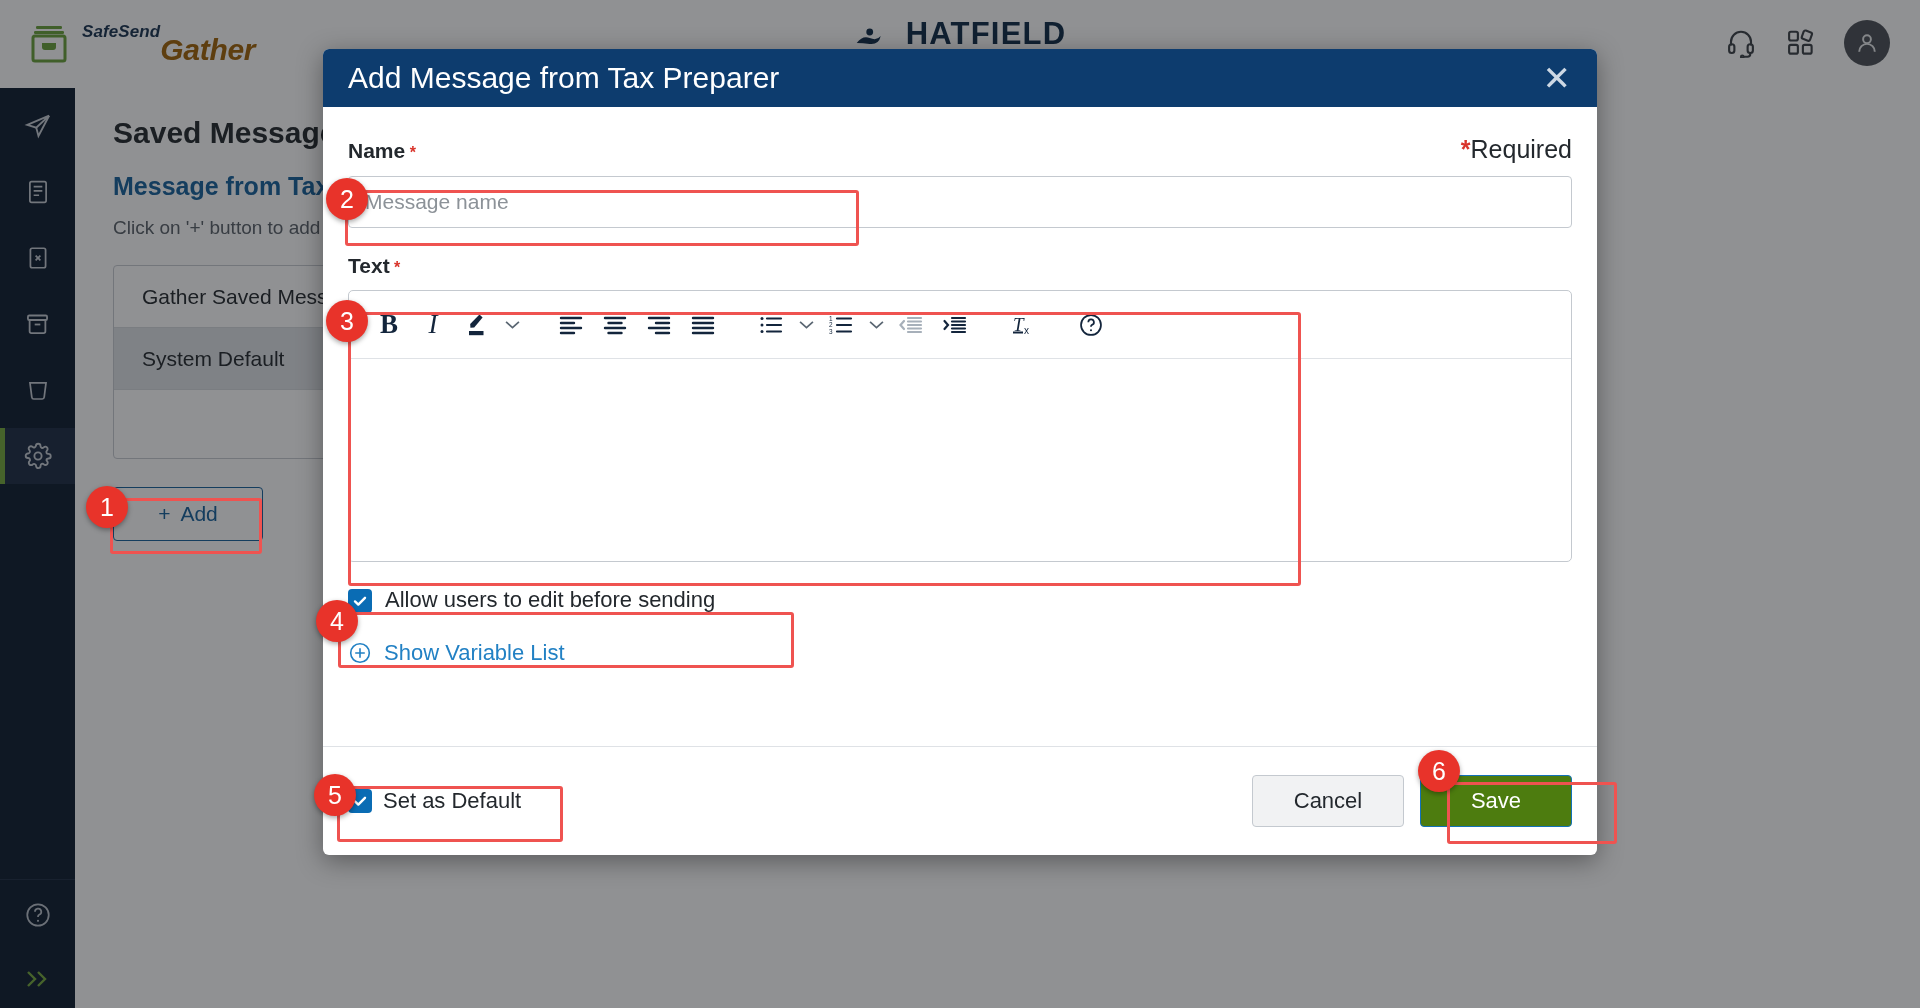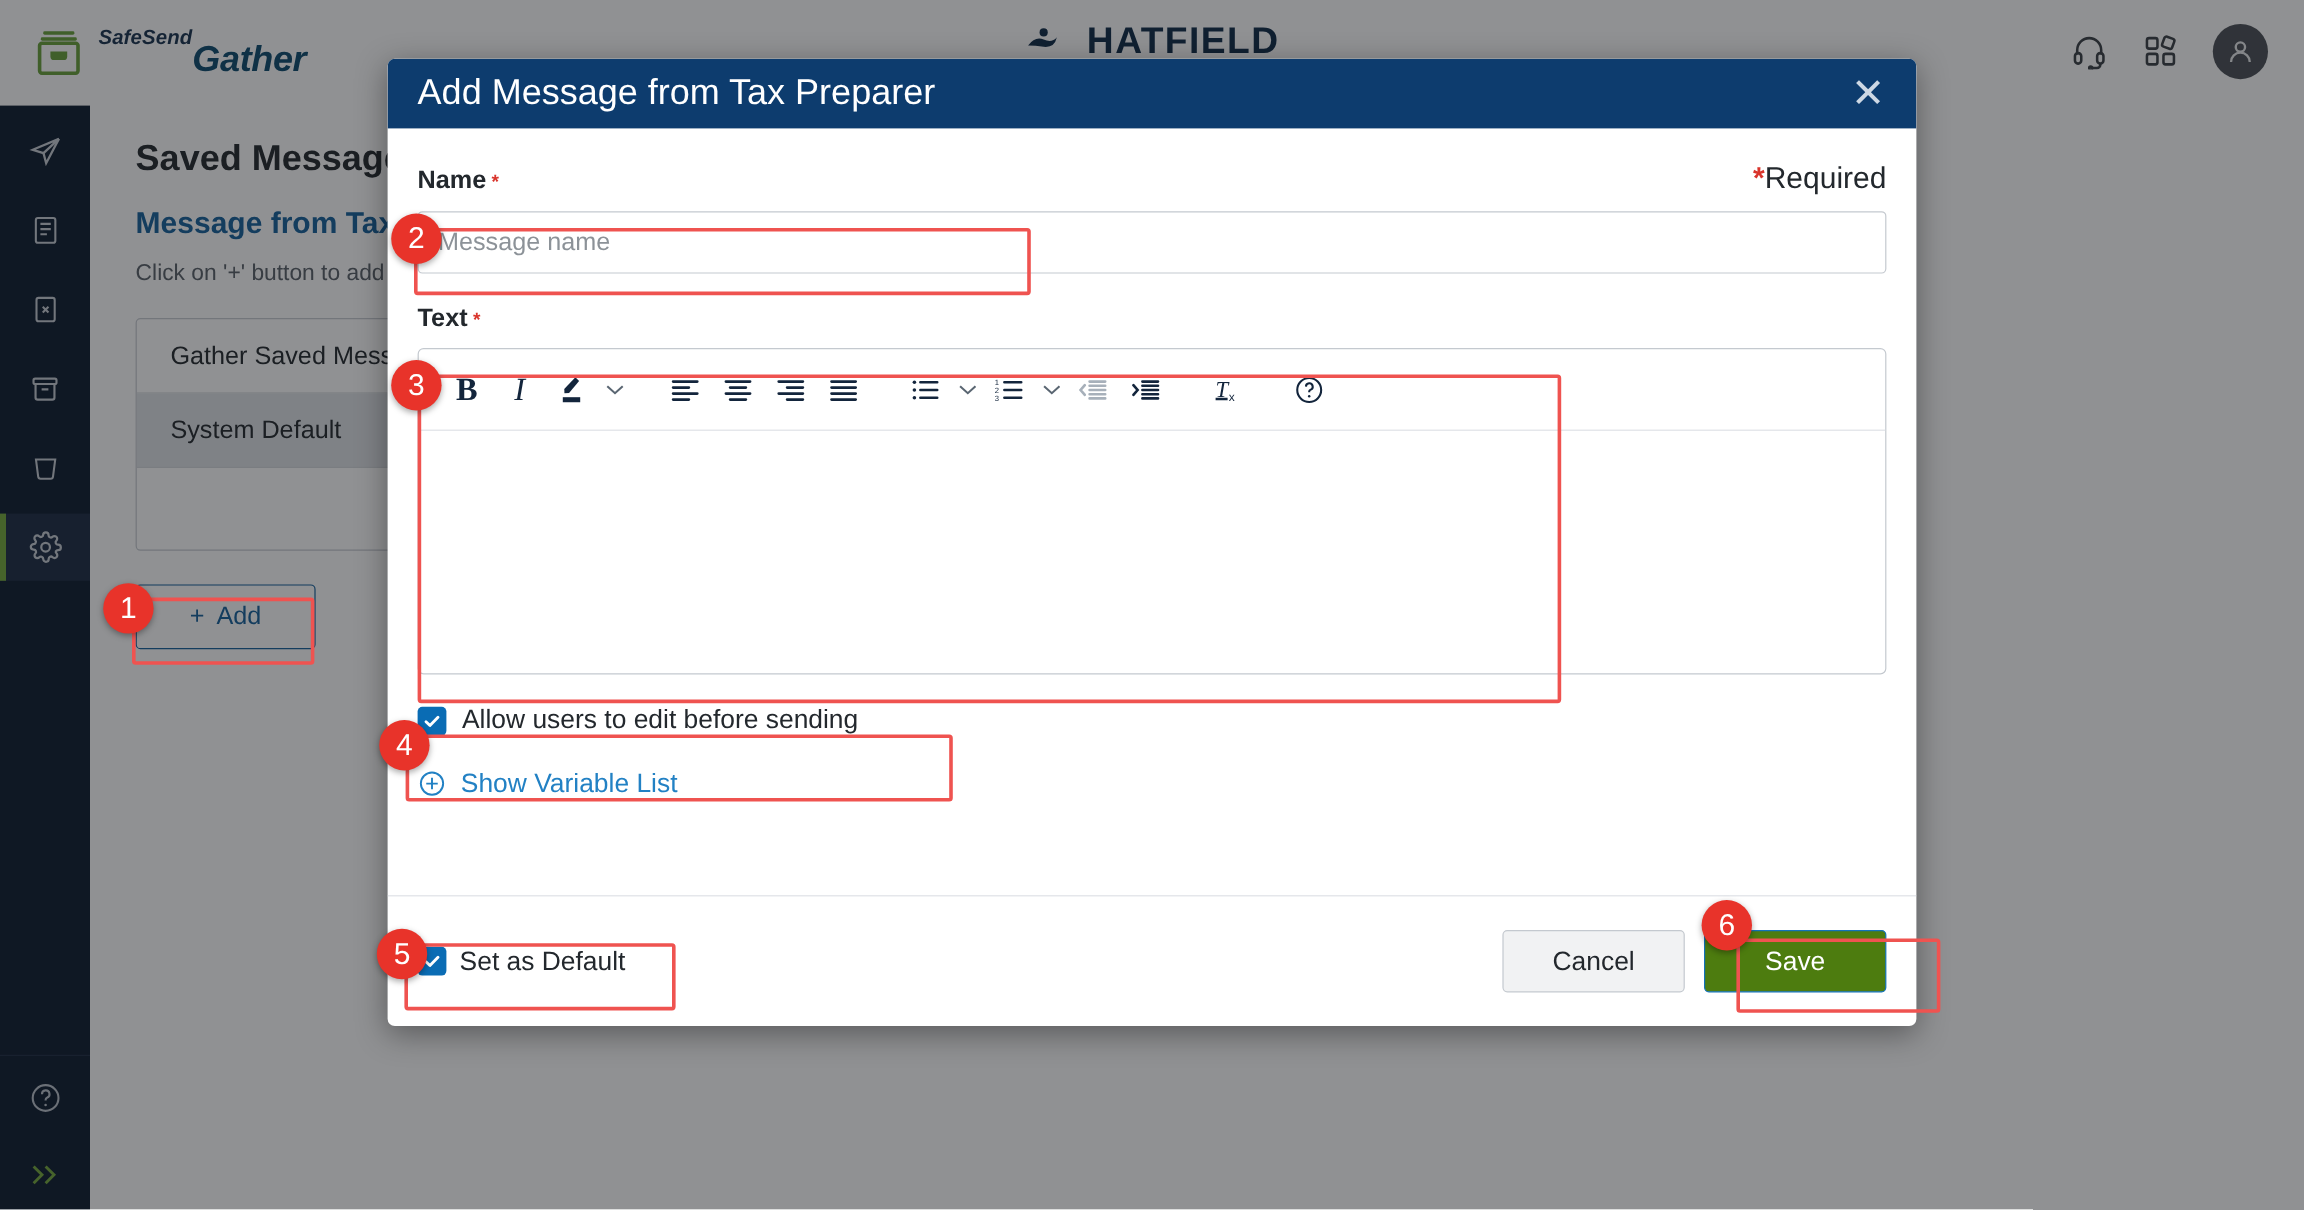--- a/index.html
+++ b/index.html
@@ -14,25 +14,25 @@
   .app-bg { position: absolute; inset: 0; }
 
   .topbar {
     position: absolute; top: 0; left: 0; width: 1920px; height: 88px;
     background: #ffffff; display: flex; align-items: center;
   }
   .brand { display: flex; align-items: center; gap: 12px; margin-left: 28px; }
   .brand-mark { width: 42px; height: 42px; position: relative; }
   .brand-text { display: flex; flex-direction: row; line-height: 1; font-style: italic; }
   .brand-top { font-size: 17px; font-weight: 700; color: #17314f; letter-spacing: .1px; }
-  .brand-bottom { font-size: 30px; font-weight: 700; color: #0c4a6e; letter-spacing: -.3px; margin-top: 12px; }
+  .brand-bottom { font-size: 30px; font-weight: 700; color: #a16207; letter-spacing: -.3px; margin-top: 12px; }
 
   .firm-logo {
     position: absolute; left: 50%; transform: translateX(-50%); top: 16px;
-    display: flex; align-items: center; gap: 22px;
+    display: flex; align-items: flex-end; gap: 22px;
   }
   .firm-name { font-size: 31px; font-weight: 700; color: #0e2a47; letter-spacing: 1.2px; }
 
   .topbar-right { position: absolute; right: 30px; top: 20px; display: flex; align-items: center; gap: 26px; }
   .tb-icon { width: 34px; height: 34px; color: #3a3f45; display: flex; align-items: center; justify-content: center; cursor: pointer; }
   .avatar {
     width: 46px; height: 46px; border-radius: 50%; background: #4a4f55;
     display: flex; align-items: center; justify-content: center; color: #e8eaec; cursor: pointer;
   }
 

